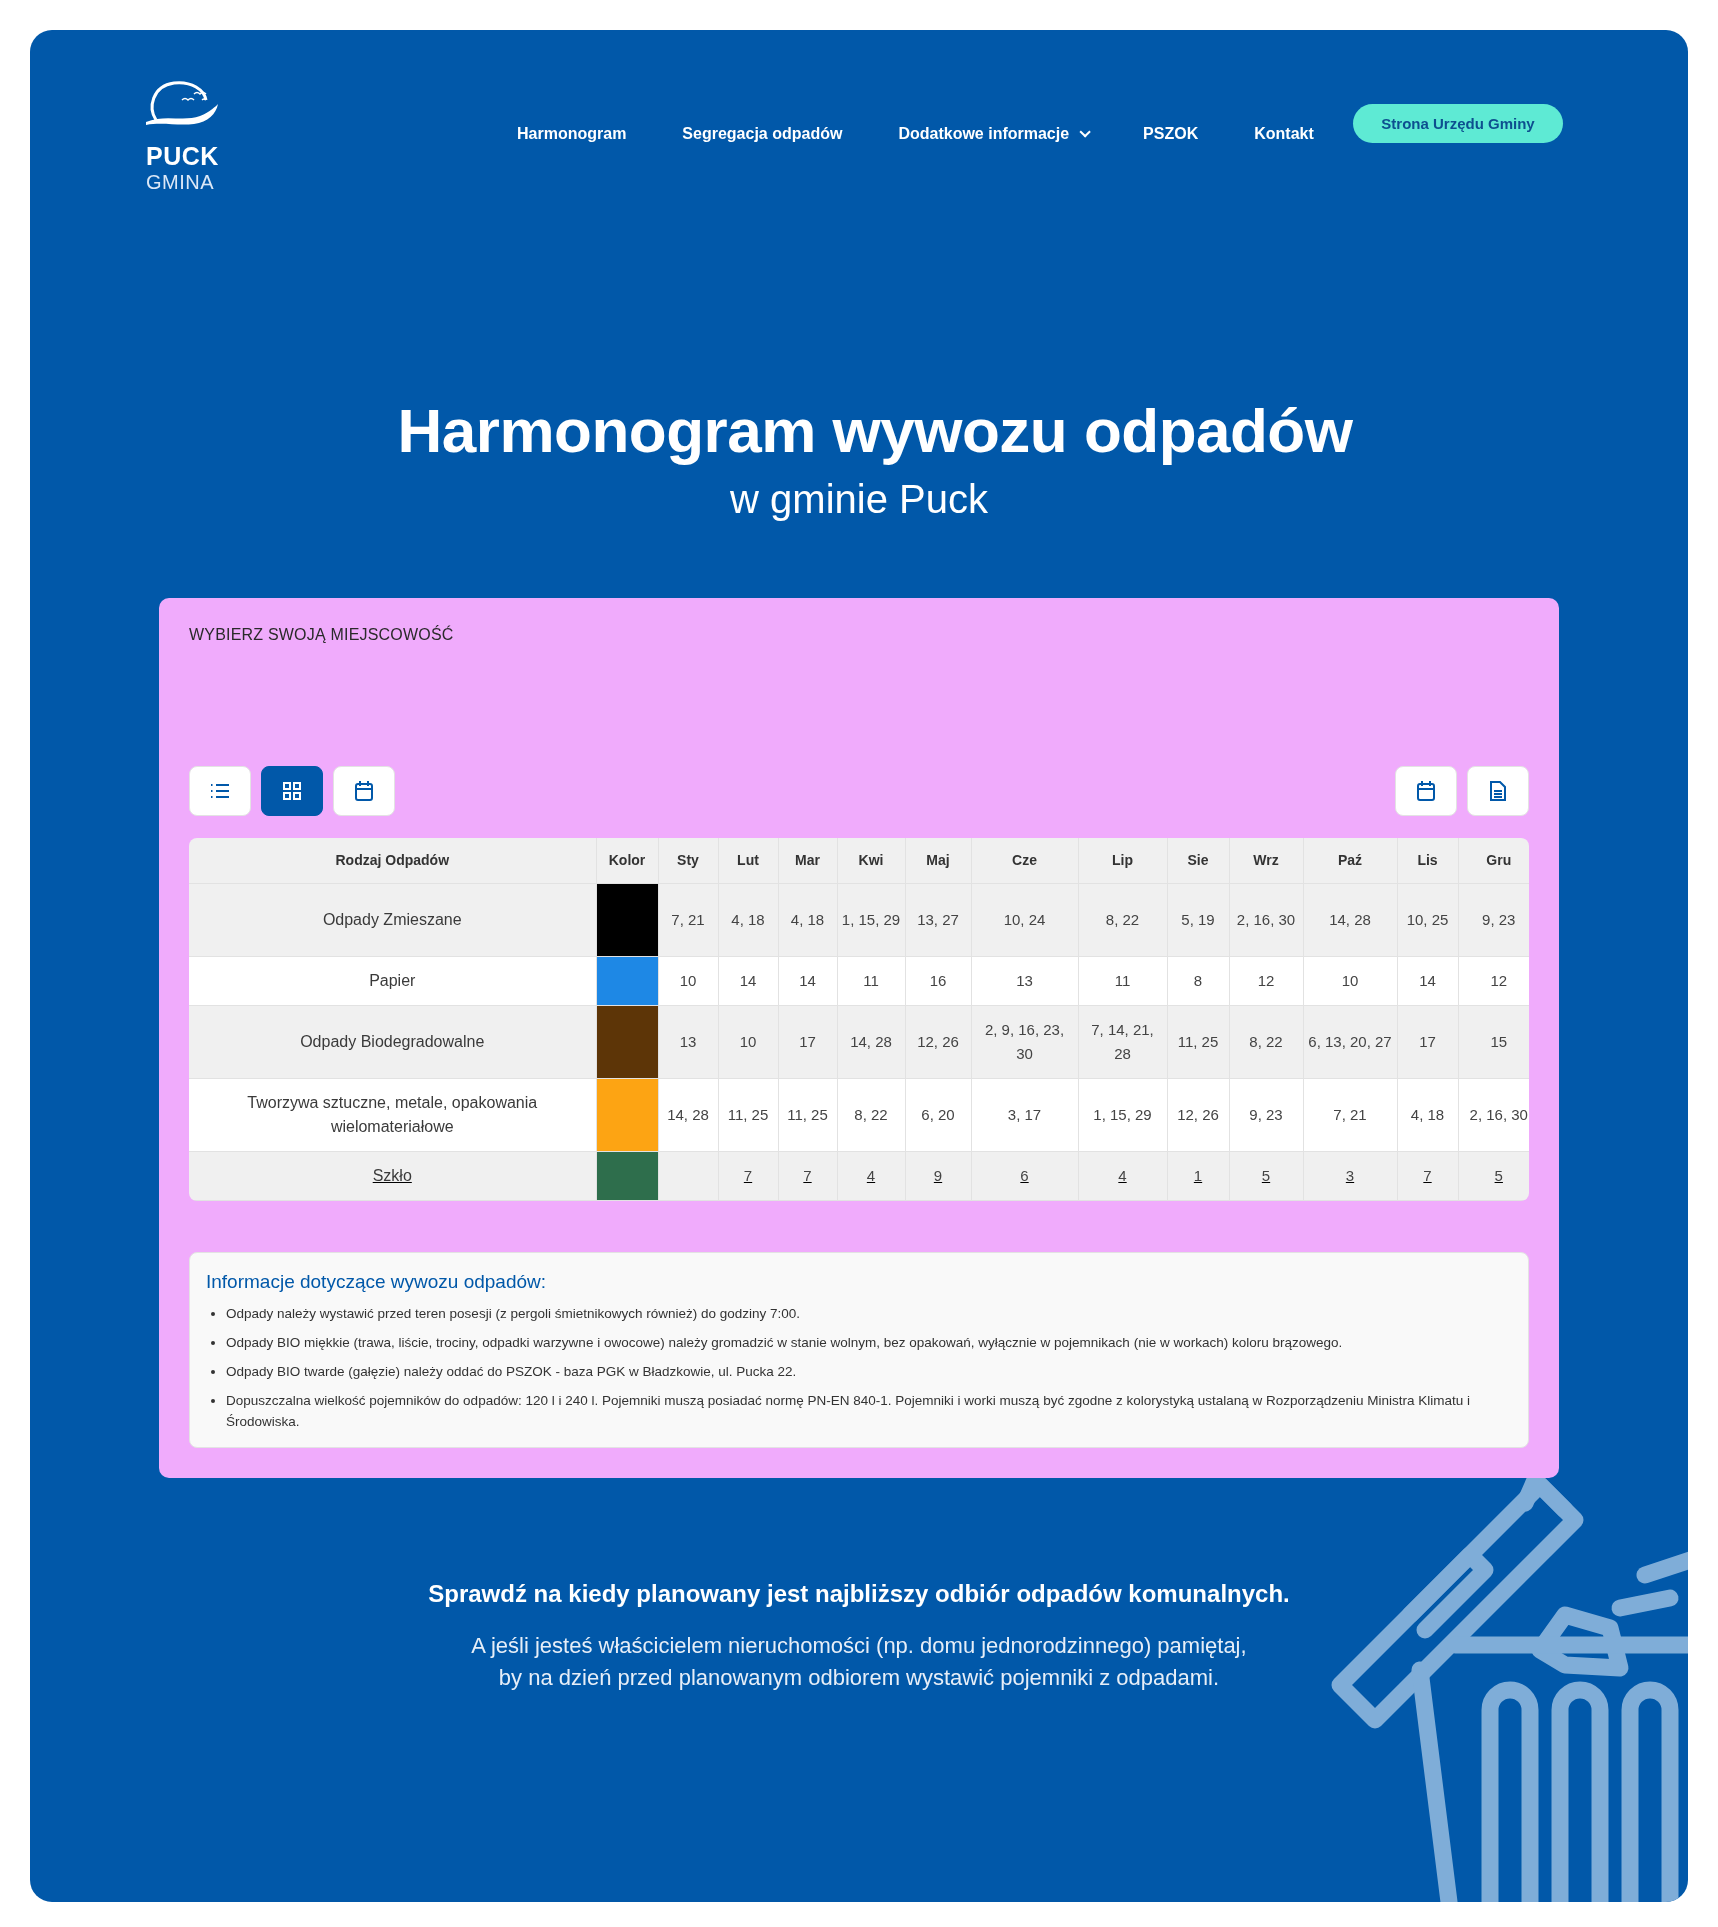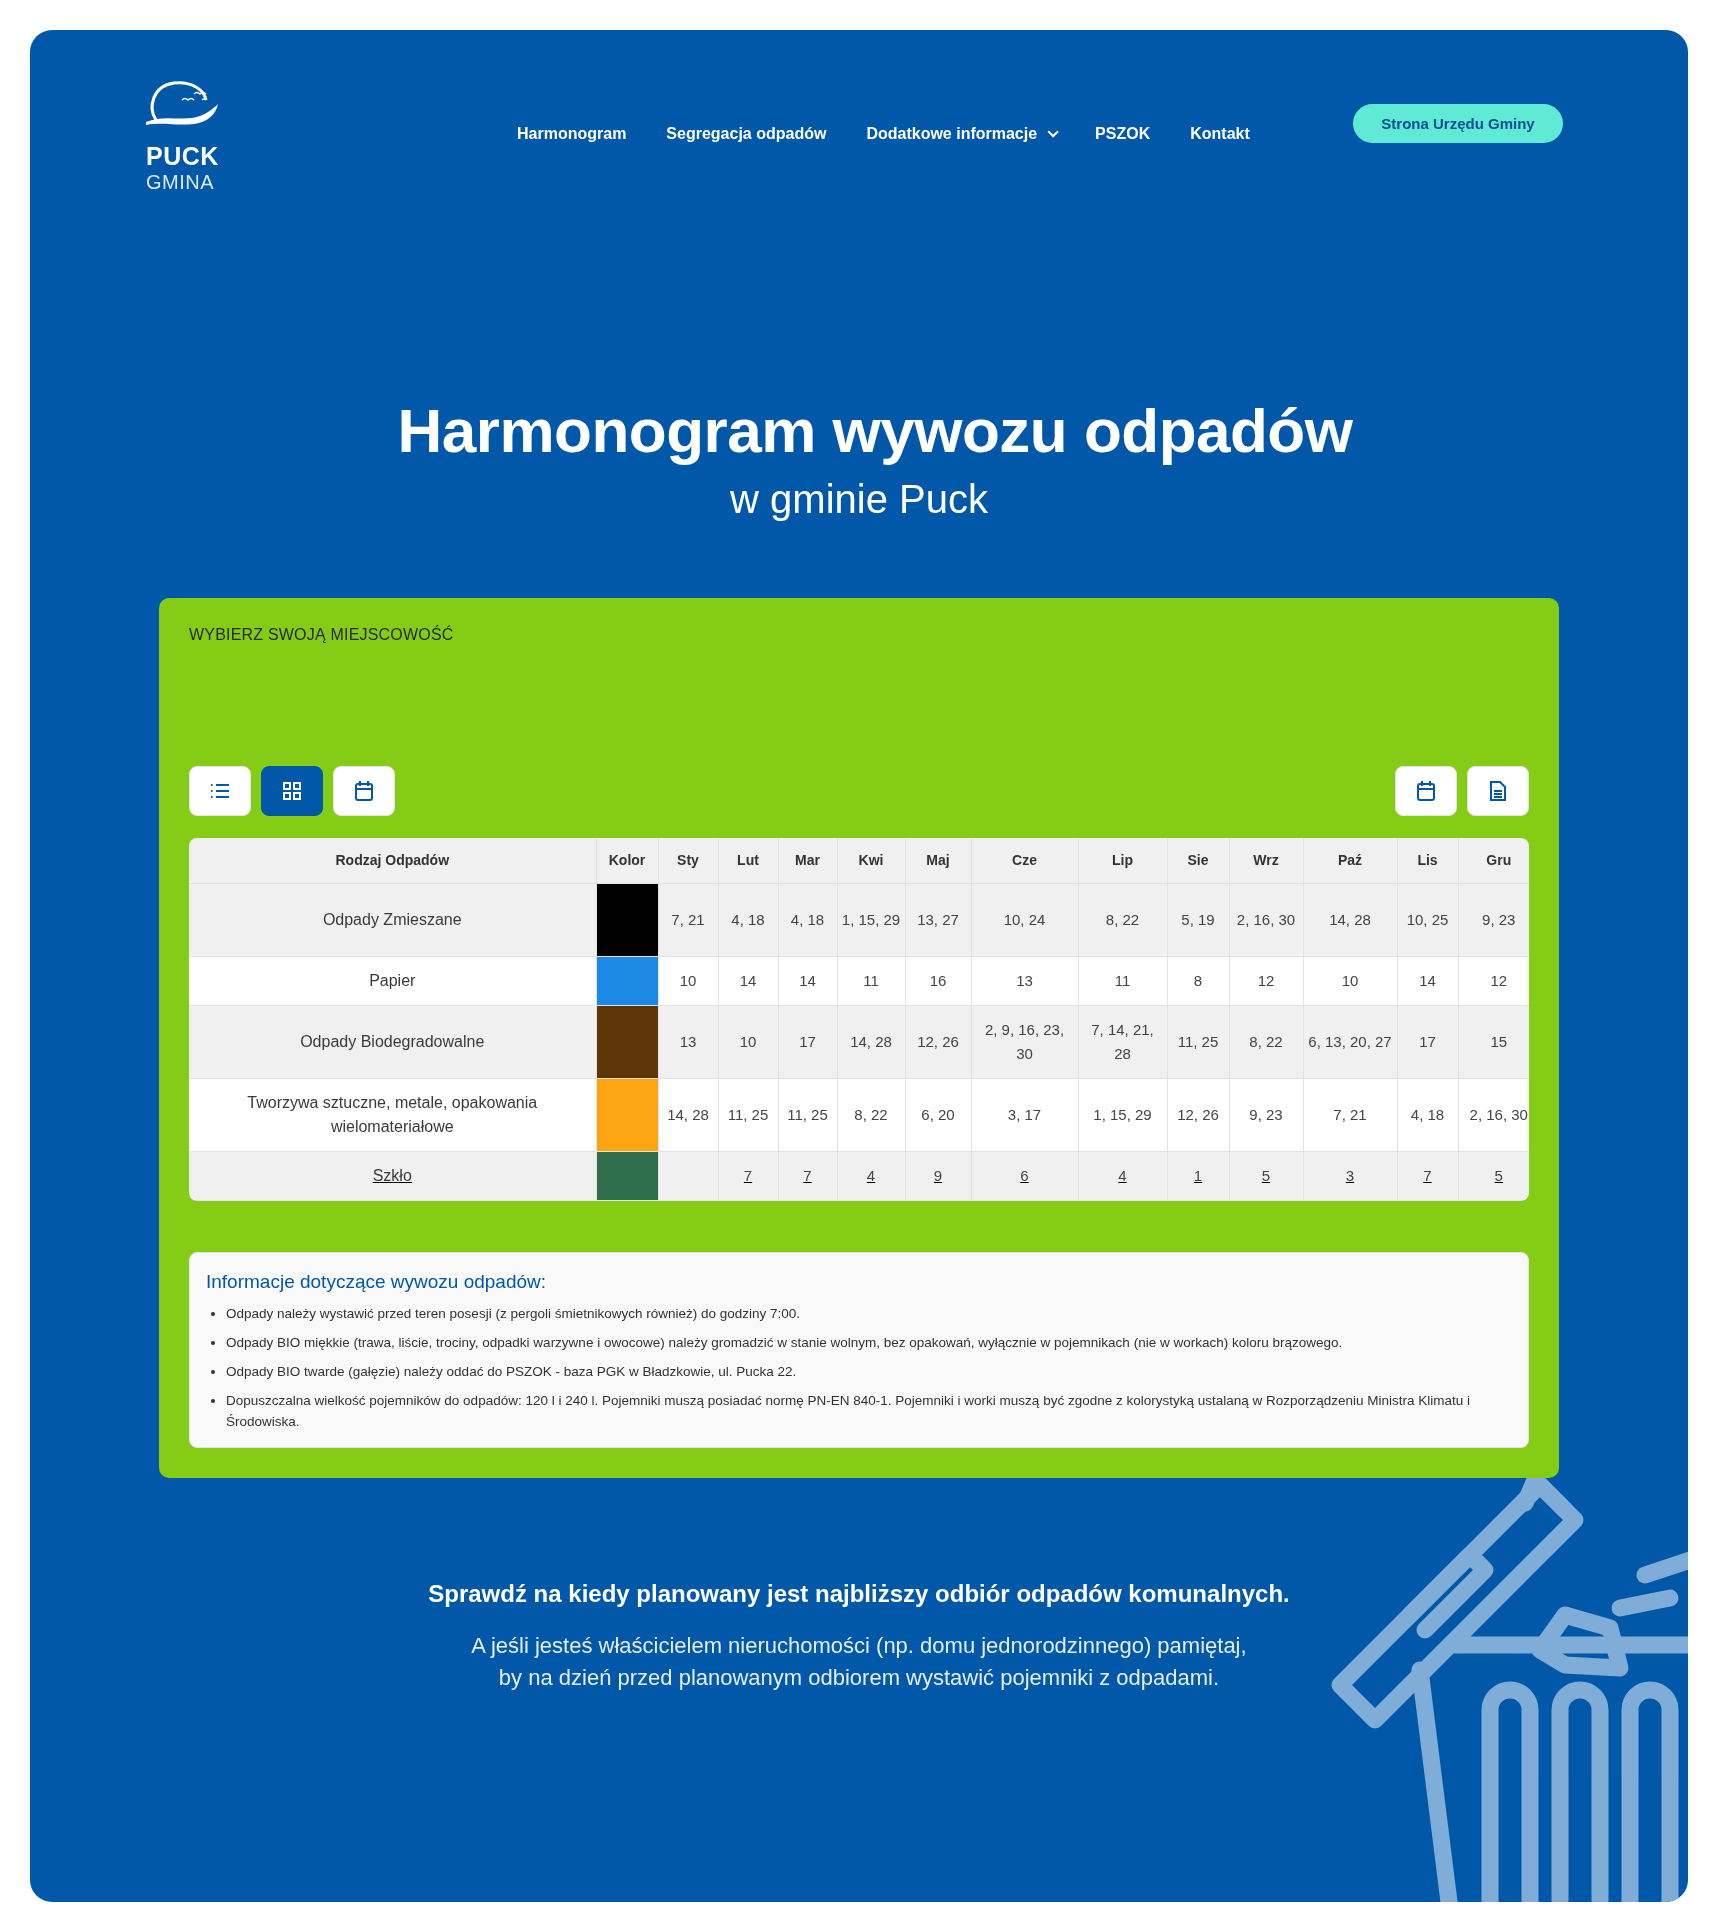--- a/index.html
+++ b/index.html
@@ -4,28 +4,28 @@
 <style>
   * { box-sizing: border-box; margin: 0; padding: 0; }
   html, body { width: 1718px; height: 1927px; background: #ffffff; font-family: "Liberation Sans", "DejaVu Sans", sans-serif; overflow: hidden; }
   .panel { position: absolute; left: 30px; top: 30px; width: 1658px; height: 1872px; background: #0158a9; border-radius: 22px; overflow: hidden; }
   
   .logo { position: absolute; left: 114px; top: 48px; width: 80px; height: 90px; color: #fff; }
   .logo svg { position: absolute; left: 0; top: 0; }
   .logo .gmina { position: absolute; left: 2px; top: 48px; font-size: 20px; letter-spacing: 0.5px; font-weight: 300; color: #dce8f7; margin-top: 45px; }
   .logo .puck { position: absolute; left: 2px; top: 64px; font-size: 25px; font-weight: bold; color: #fff; letter-spacing: 0.5px; }
   .nav { position: absolute; top: 84px; left: 487px; display: flex; align-items: center; height: 40px; }
-  .nav-item { color: #fff; font-size: 16px; font-weight: bold; margin-right: 40px; display: flex; align-items: center; cursor: pointer; white-space: nowrap; }
+  .nav-item { color: #fff; font-size: 16px; font-weight: bold; margin-right: 56px; display: flex; align-items: center; cursor: pointer; white-space: nowrap; }
   .nav-item .chev { margin-left: 10px; width: 8px; height: 8px; border-right: 2px solid #fff; border-bottom: 2px solid #fff; transform: rotate(45deg) translateY(-3px); }
   .nav-btn { position: absolute; left: 1323px; top: 74px; width: 210px; height: 39px; background: #5eead4; color: #0d4f8f; font-size: 15px; font-weight: bold; border-radius: 20px; display: flex; align-items: center; justify-content: center; }
   
   .hero-title { position: absolute; top: 365px; left: 0; width: 100%; text-align: center; color: #fff; font-size: 62px; font-weight: bold; letter-spacing: -0.5px; padding-left: 32px; }
   .hero-sub { position: absolute; top: 447px; left: 0; width: 100%; text-align: center; color: #fff; font-size: 40px; font-weight: normal; }
   
-  .card { position: absolute; left: 129px; top: 568px; width: 1400px; height: 880px; background: #84cc16; border-radius: 10px; z-index: 2; }
+  .card { position: absolute; left: 129px; top: 568px; width: 1400px; height: 880px; background: #f0abfc; border-radius: 10px; z-index: 2; }
   .select-label { position: absolute; left: 30px; top: 28px; font-size: 16px; color: #2a2a2a; letter-spacing: 0.2px; }
   .loc-field { position: absolute; left: 30px; top: 73px; width: 1340px; height: 50px; background: #f7f7f7; border: 1px solid #e3e3e3; border-radius: 10px; display: flex; align-items: center; padding-left: 16px; }
   .loc-field .pin { width: 20px; height: 20px; margin-right: 12px; }
   .loc-field input { border: none; background: transparent; font-size: 16px; color: #1a1a1a; font-family: "Liberation Sans", sans-serif; outline: none; width: 1200px; }
   .view-btns { position: absolute; left: 30px; top: 168px; display: flex; }
   .vbtn { width: 62px; height: 50px; border: 1px solid #e3e3e3; border-radius: 8px; background: #fff; display: flex; align-items: center; justify-content: center; margin-right: 10px; cursor: pointer; }
   .vbtn.active { background: #0158a9; border-color: #0158a9; }
   .right-btns { position: absolute; right: 30px; top: 168px; display: flex; }
   .right-btns .vbtn { margin-right: 0; margin-left: 10px; }
   

